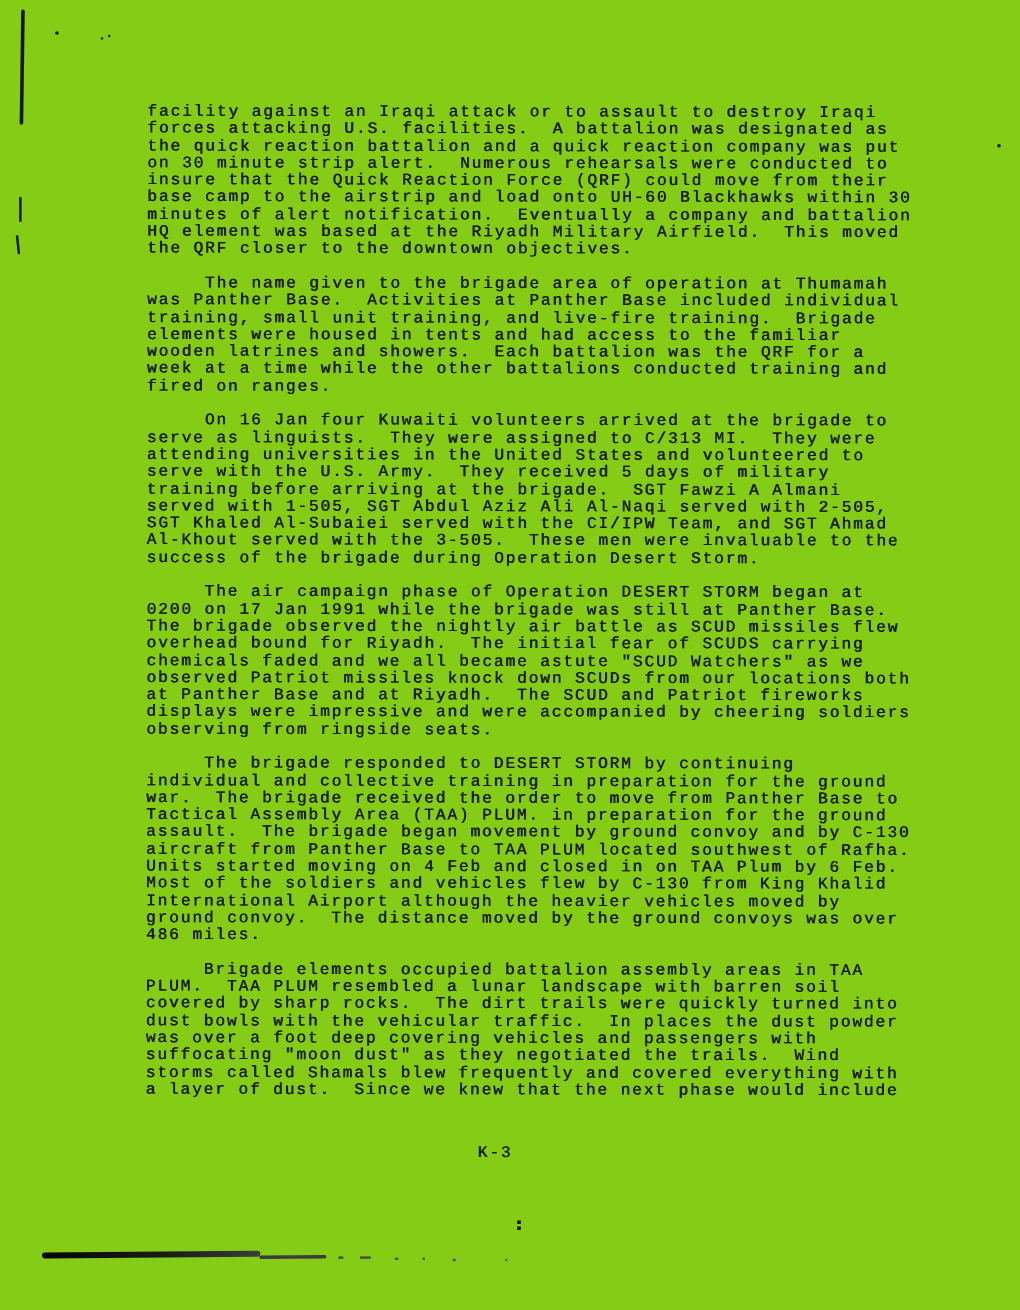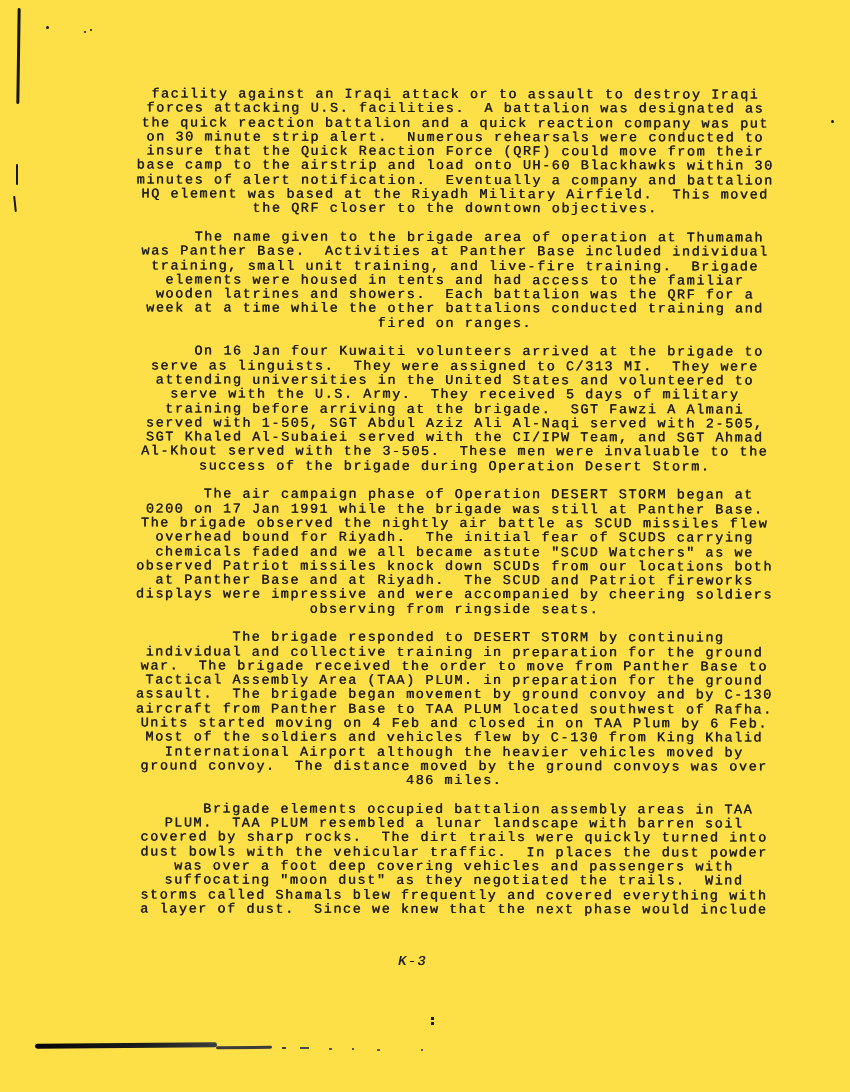--- a/index.html
+++ b/index.html
@@ -6,22 +6,21 @@
   html, body { width: 850px; height: 1092px; }
   body {
     background: #f2f2f0;
     font-family: "Liberation Mono", "DejaVu Sans Mono", monospace;
     position: relative;
     overflow: hidden;
   }
   .page {
     position: absolute;
     inset: 0;
-    background: #fde047;
-    text-align: center;
+    background: #84cc16;
   }
   .text-block {
     position: absolute;
     left: 122px;
     top: 88px;
     width: 665px;
     color: #1b1b1b;
     font-size: 13.5px;
     letter-spacing: 1.55px;
     line-height: 14.3px;
@@ -33,21 +32,20 @@
     margin: 0 0 14.3px 0;
   }
   .page-number {
     position: absolute;
     left: 398px;
     top: 954px;
     color: #1b1b1b;
     font-size: 13.5px;
     letter-spacing: 1.55px;
     text-shadow: 0.5px 0 0.4px rgba(15,15,15,0.85);
-    font-style: italic;
   }
   .artifact { position: absolute; background: #161616; }
   .dot { border-radius: 50%; }
 
   #art-edge-line   { left: 17px;  top: 8px;    width: 2.5px; height: 96px; transform: rotate(0.8deg); border-radius: 2px; }
   #art-edge-tick1  { left: 16px;  top: 164px;  width: 2px;   height: 21px; border-radius: 2px; }
   #art-edge-tick2  { left: 14px;  top: 196px;  width: 2px;   height: 16px; border-radius: 0 0 3px 3px; transform: rotate(-6deg); }
   #art-dot-a       { left: 46px;  top: 26px;   width: 3px;   height: 3px; }
   #art-dot-b1      { left: 84px;  top: 31px;   width: 2px;   height: 2px; }
   #art-dot-b2      { left: 90px;  top: 29px;   width: 2px;   height: 2px; }

